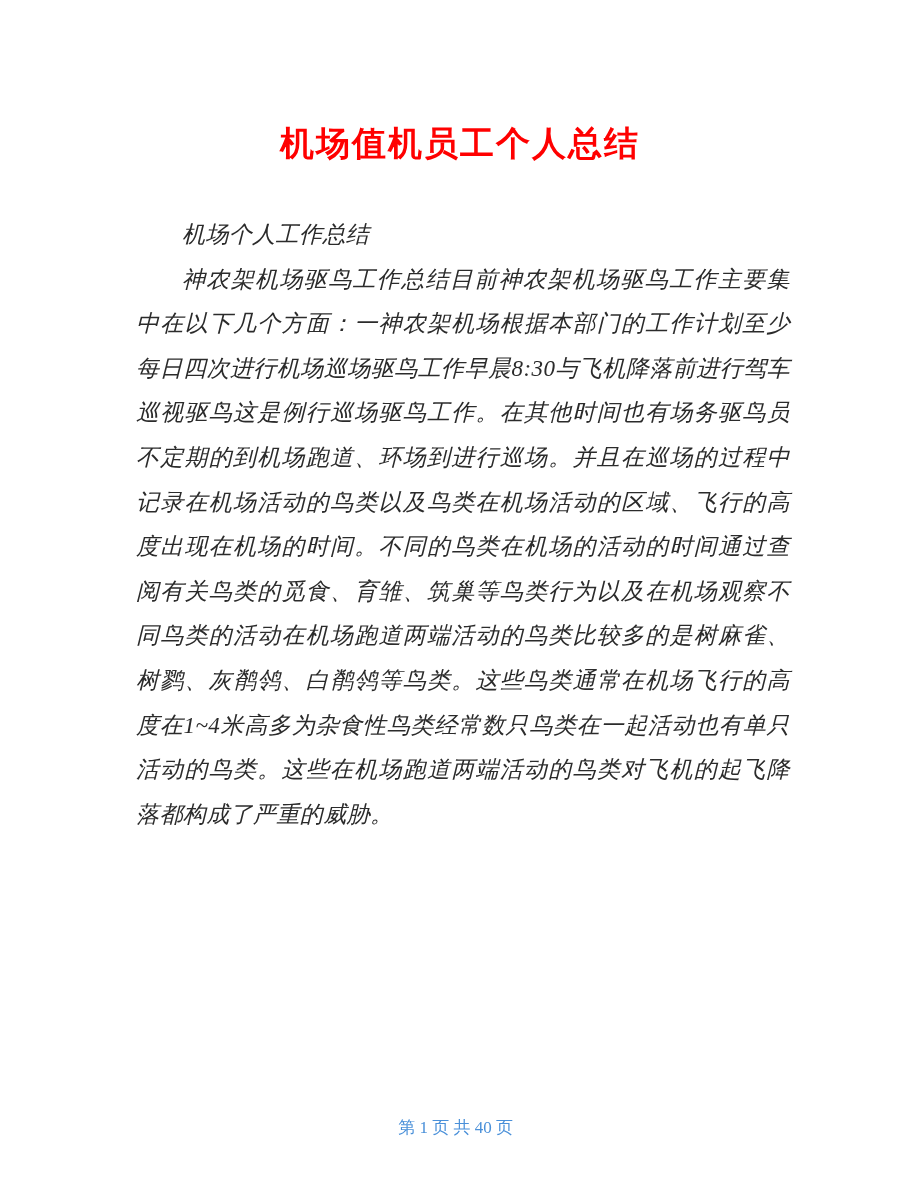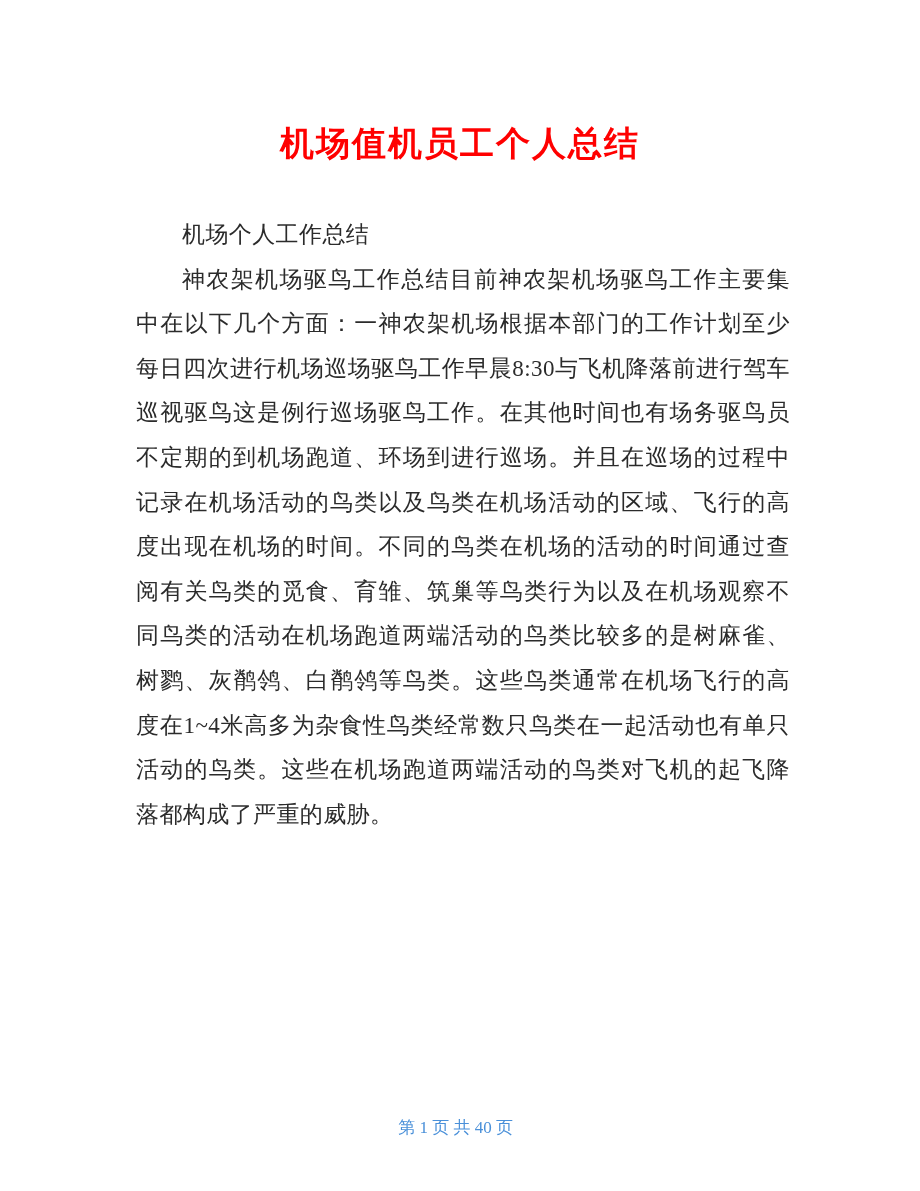--- a/index.html
+++ b/index.html
@@ -33,20 +33,21 @@
     color: #2b2b2b;
   }
   .content p {
     margin: 0;
     text-indent: 2em;
     font-size: 23px;
     line-height: 44.6px;
     letter-spacing: 0.4px;
     text-align: justify;
     text-justify: inter-ideograph;
+    font-style: italic;
   }
   .page-footer {
     position: absolute;
     left: 0;
     right: 9px;
     top: 1106px;
     text-align: center;
     font-family: "Liberation Serif", "DejaVu Serif", serif;
     font-size: 17px;
     line-height: 28px;

